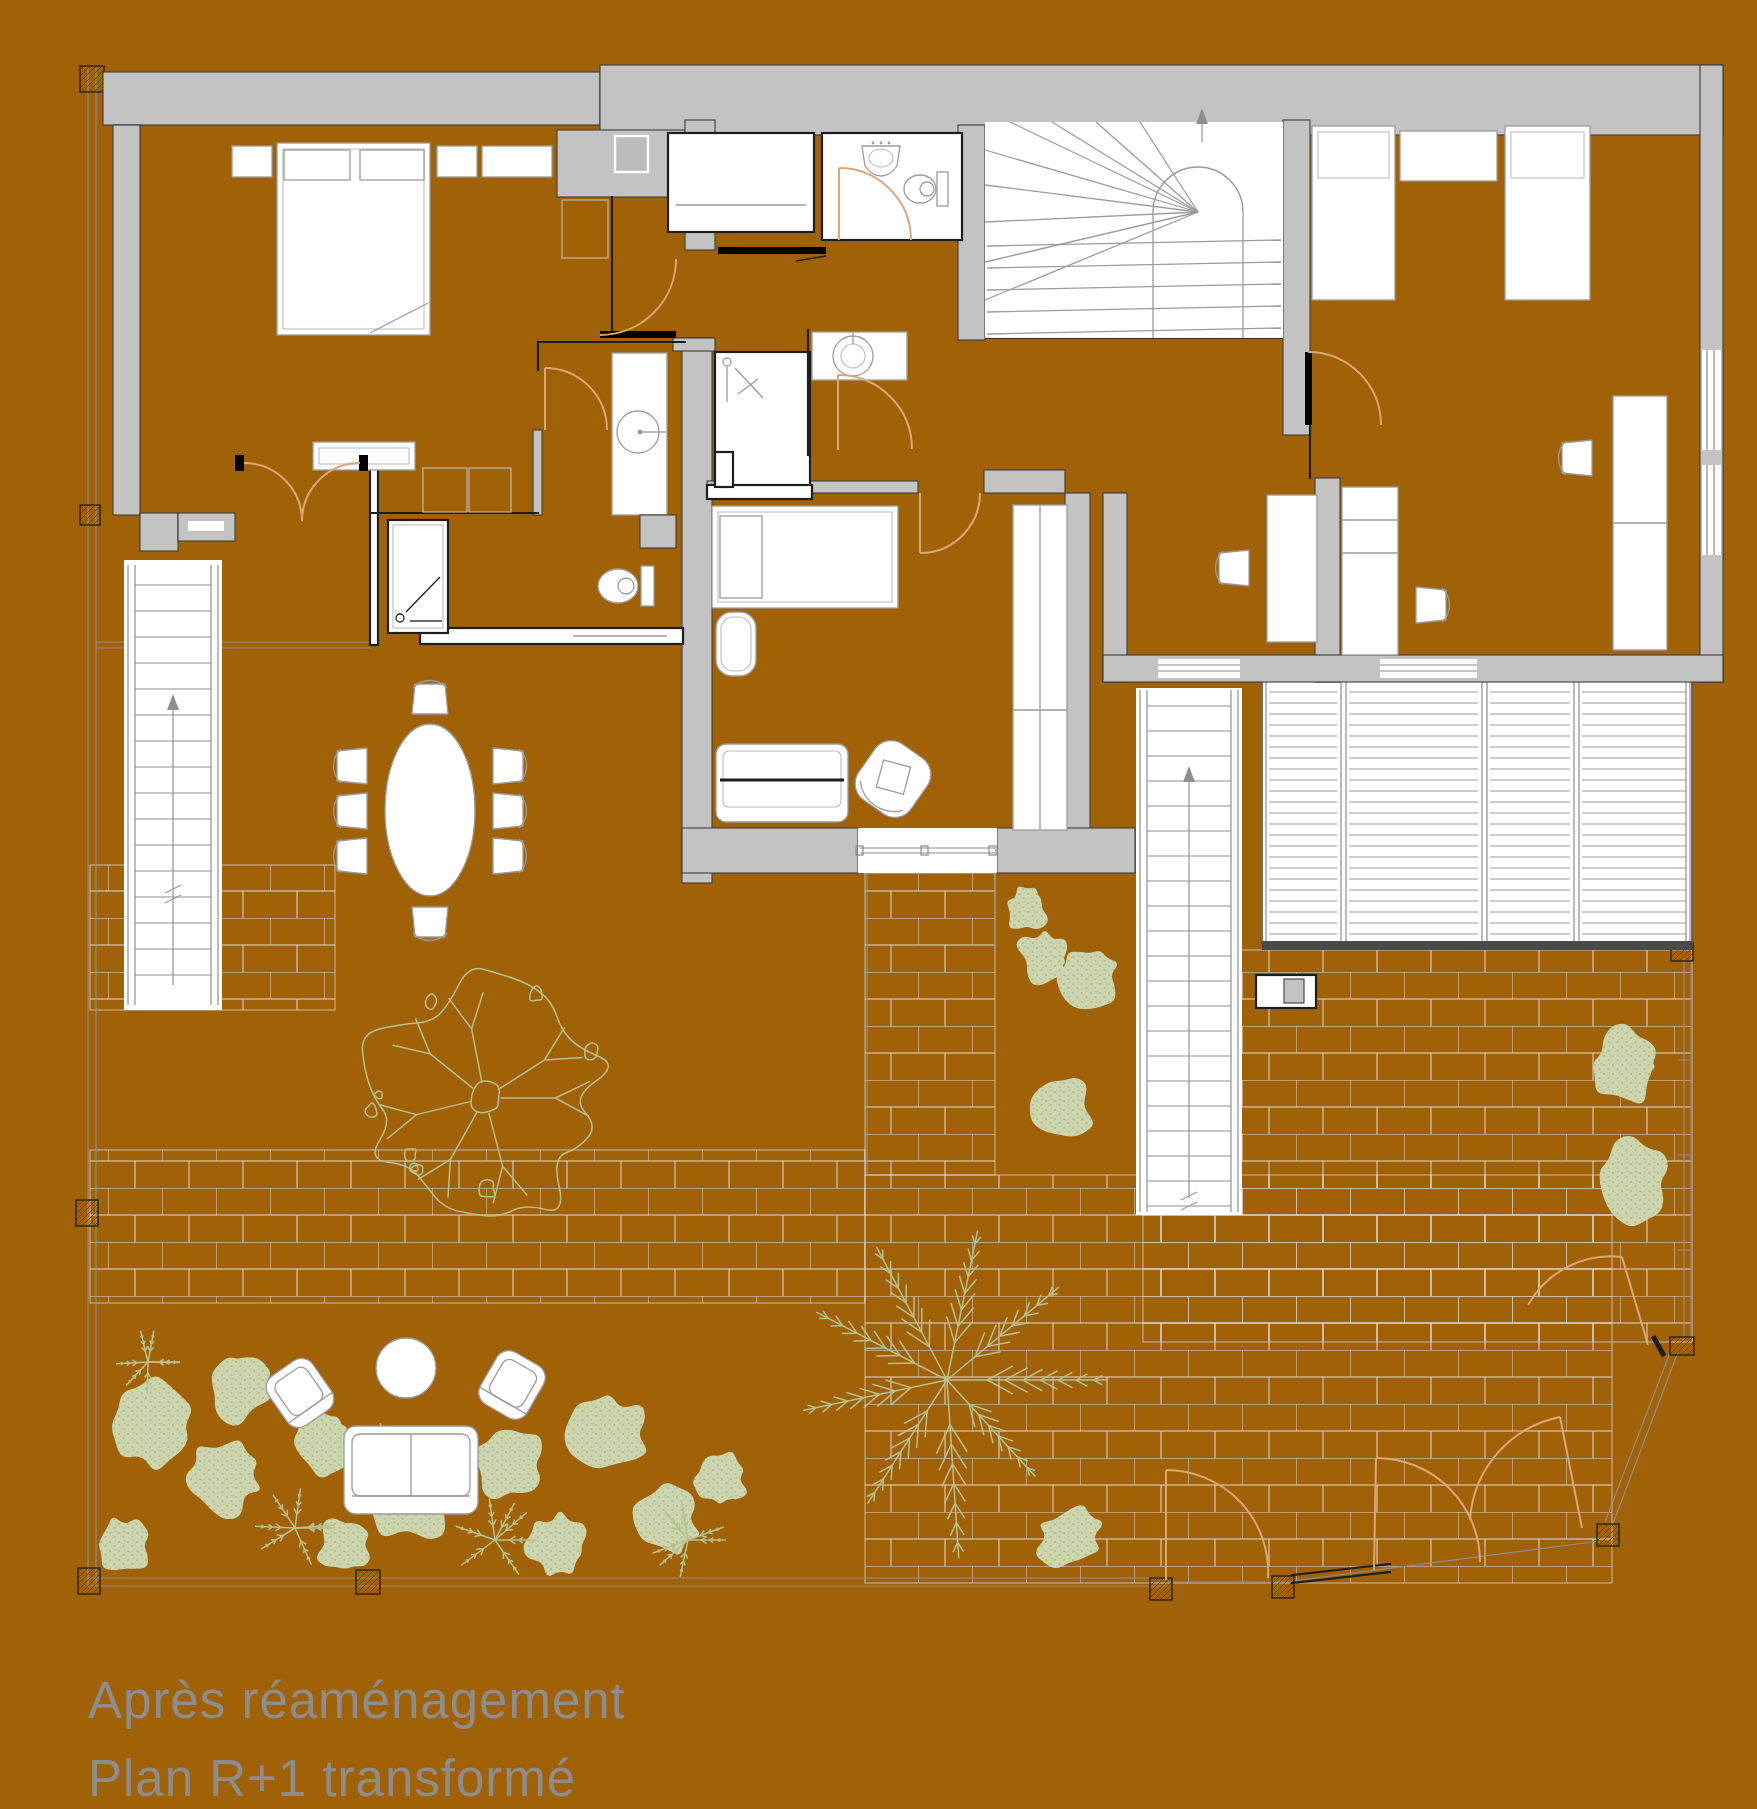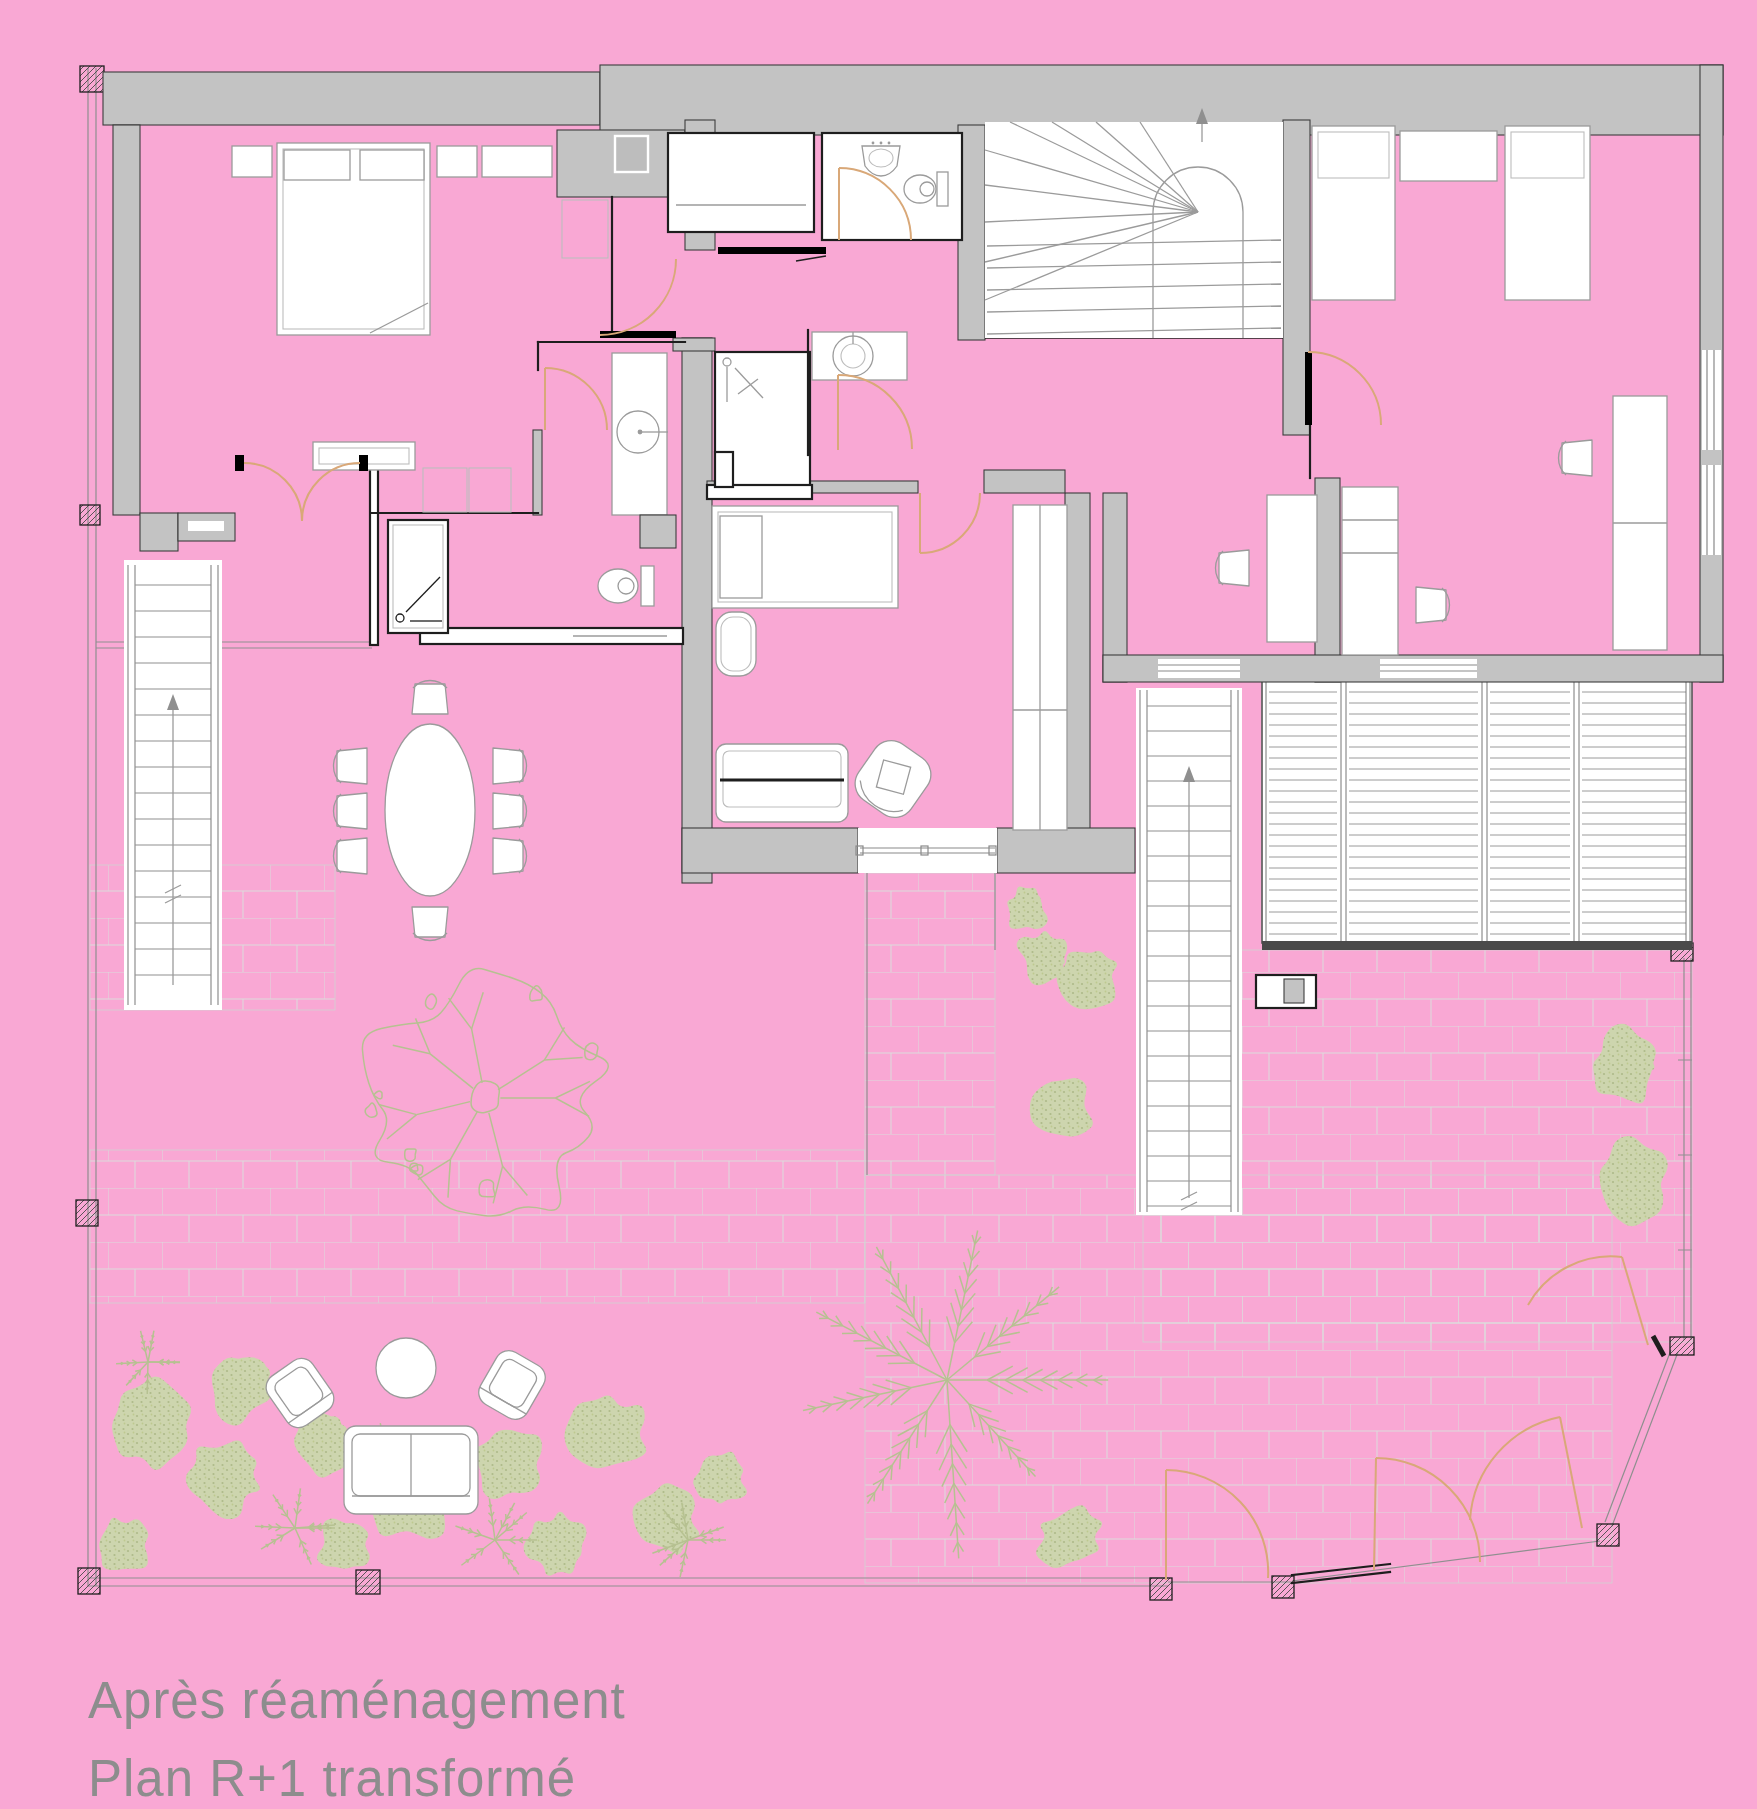--- a/index.html
+++ b/index.html
@@ -1,16 +1,16 @@
 <!DOCTYPE html>
 <html style="--background: #ffffff; --wall-fill: #c3c3c3; --wall-outline: #3c3c3c; --line-black: #1e1e1e; --furniture-line: #9b9b9b; --furniture-light: #bdbdbd; --door-arc: #d9a878; --vegetation: #ccd4ad; --vegetation-dark: #b6c191; --paver-line: #dcdcdc; --glazing: #8a8a8a; --caption-text: #8d8d8d;"><head>
 <meta charset="utf-8">
 <style>
   html,body{margin:0;padding:0;background:#fff;}
-  #stage{position:relative;width:1757px;height:1809px;background:#f9a8d4;overflow:hidden;}
+  #stage{position:relative;width:1757px;height:1809px;background:#a16207;overflow:hidden;}
   svg{display:block}
   .wall {fill:var(--wall-fill);stroke:var(--wall-outline);stroke-width:1.1}
   .blk  {stroke:var(--line-black);fill:none;stroke-width:2.2;stroke-linecap:square}
   .blk1 {stroke:var(--line-black);fill:none;stroke-width:1.3}
   .blkf {fill:#fff;stroke:var(--line-black);stroke-width:2.2}
   .thin {stroke:var(--furniture-line);fill:none;stroke-width:1.3}
   .thinf{fill:#fff;stroke:var(--furniture-line);stroke-width:1.3}
   .lt   {stroke:var(--furniture-light);fill:none;stroke-width:1.1}
   .door {stroke:var(--door-arc);fill:none;stroke-width:2}
   .glz  {stroke:var(--glazing);fill:none;stroke-width:1.2}

